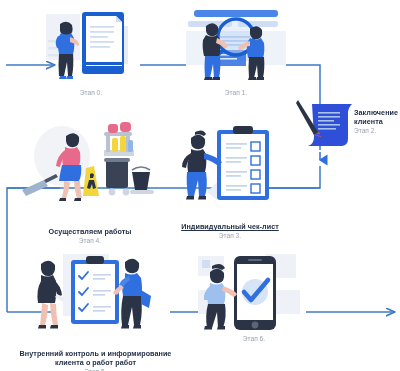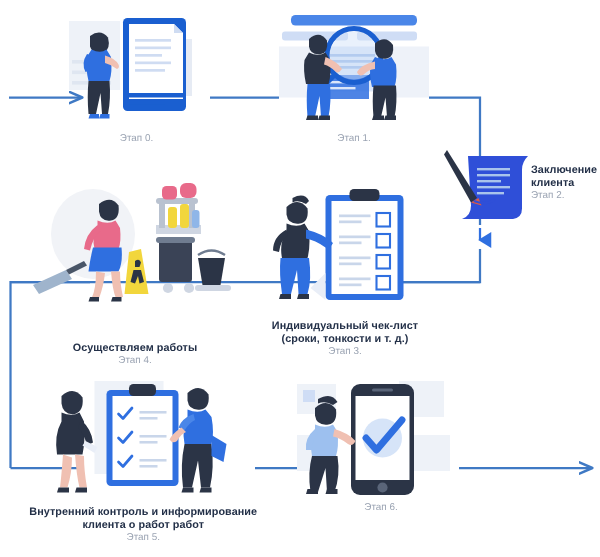--- a/index.html
+++ b/index.html
@@ -228,22 +228,21 @@
         <path d="M28,16 q8,-7 14,1 q1,9 -5,10 q-8,1 -9,-6 z" class="dark"></path>
         <path d="M32,10 q8,-4 11,2 l-2,2 q-5,-3 -9,-1 z" class="dark"></path>
         <path d="M28,27 q7,3 12,0 l3,5 q1,11 -1,18 h-17 q-2,-10 3,-18 z" class="dark"></path>
         <path d="M41,31 q12,3 18,9 q-2,4 -5,3 q-7,-5 -13,-6 z" fill="#2f6fe0"></path>
         <path d="M24,50 h19 q2,14 -1,24 l-6,0 l-1,-16 l-4,16 l-6,0 q-2,-14 -1,-24 z" fill="#2f6fe0"></path>
         <path d="M24,74 l7,0 l0,3.4 l-8,0 z" class="dark"></path>
         <path d="M36,74 l7,0 l0,3.4 l-8,0 z" class="dark"></path>
         <path d="M28,31 q-9,5 -9,14 l4,1 q1,-8 6,-11 z" class="dark"></path>
       </svg>
     </div>
-    <div class="cap" style="margin-top:6px;">Индивидуальный чек-лист</div>
-    <div class="cap">(сроки, тонкости и т. д.)</div>
+    <div class="cap" style="margin-top:16px;text-decoration:underline;">Индивидуальный чек-лист</div>
     <div class="stage">Этап 3.</div>
   </div>
 
   <div class="step" style="left:13px;top:250px;width:165px;">
     <div class="art">
       <svg width="165" height="84" viewBox="0 0 165 84">
         <rect x="50" y="4" width="46" height="62" fill="#eef2f8"></rect>
 
         <rect x="58" y="10" width="48" height="64" rx="3" fill="#2f6fe0"></rect>
         <rect x="62" y="14" width="40" height="56" fill="#ffffff"></rect>
@@ -274,21 +273,21 @@
         <path d="M112,12 q8,-7 14,1 q1,9 -5,10 q-8,1 -9,-6 z" class="dark"></path>
         <path d="M112,23 q7,3 12,0 l4,5 q2,11 0,18 h-18 q-2,-11 2,-18 z" fill="#2f6fe0"></path>
         <path d="M116,26 q-8,3 -10,9 l4,2 q3,-5 7,-7 z" fill="#4a86e8"></path>
         <path d="M108,35 q-6,4 -8,8 q2,3 5,1 q3,-5 6,-6 z" fill="#f0c0b2"></path>
         <path d="M110,46 h18 q2,16 -1,29 l-6,0 l-2,-18 l-4,18 l-6,0 q-2,-15 1,-29 z" class="dark"></path>
         <path d="M109,75 l7,0 l0,3.4 l-8,0 z" class="dark"></path>
         <path d="M121,75 l7,0 l0,3.4 l-8,0 z" class="dark"></path>
         <path d="M128,40 l10,6 l-2,12 l-8,-4 z" fill="#2f6fe0"></path>
       </svg>
     </div>
-    <div class="cap" style="margin-top:2px;">Внутренний контроль и информирование</div>
+    <div class="cap" style="margin-top:15px;">Внутренний контроль и информирование</div>
     <div class="cap">клиента о работ работ</div>
     <div class="stage">Этап 5.</div>
   </div>
 
   <div class="step" style="left:190px;top:250px;width:128px;">
     <div class="art">
       <svg width="128" height="84" viewBox="0 0 128 84">
         <rect x="8" y="6" width="26" height="20" fill="#eef2f8"></rect>
         <rect x="12" y="10" width="8" height="8" fill="#cfddf5"></rect>
         <rect x="76" y="4" width="30" height="24" fill="#eef2f8"></rect>

